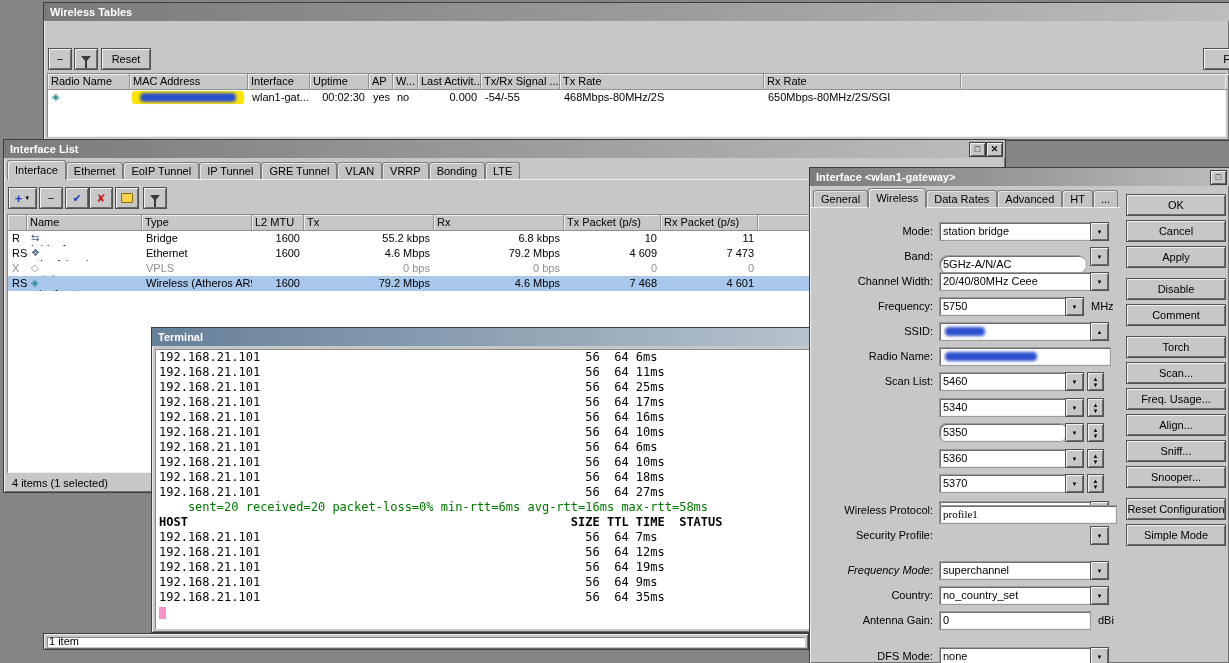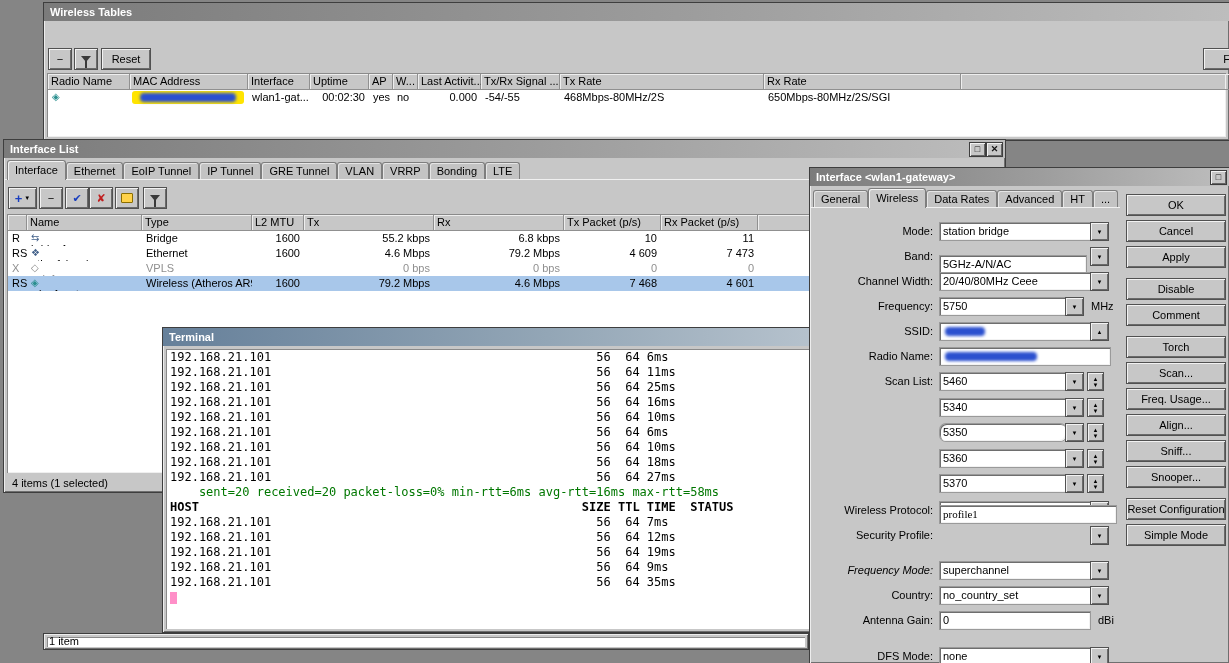--- a/index.html
+++ b/index.html
@@ -212,32 +212,33 @@
           <div class="td r" style="left: 296px; width: 130px;">79.2 Mbps</div>
           <div class="td r" style="left: 426px; width: 130px;">4.6 Mbps</div>
           <div class="td r" style="left: 556px; width: 97px;">7 468</div>
           <div class="td r" style="left: 653px; width: 97px;">4 601</div>
         </div>
       </div>
   </div>
   <div class="statusbar">4 items (1 selected)</div>
 </div>
 
-<div class="win" id="win-term" style="left:163px;top:328px;width:700px;height:304px;z-index:4">
+<div class="win" id="win-term" style="left:152px;top:328px;width:700px;height:304px;z-index:4">
   <div class="titlebar blue">
     <span>Terminal</span>
     <span class="spacer"></span>
     <div class="tbtn">□</div>
     <div class="tbtn">✕</div>
   </div>
   <div class="term-content">
     <div id="term-lines" style="position:absolute;left:0;top:1px;right:17px;bottom:1px;overflow:hidden">
         <div class="tline">192.168.21.101                                             56  64 6ms</div>
         <div class="tline">192.168.21.101                                             56  64 11ms</div>
         <div class="tline">192.168.21.101                                             56  64 25ms</div>
+        <div class="tline">192.168.21.101                                             56  64 17ms</div>
         <div class="tline">192.168.21.101                                             56  64 16ms</div>
         <div class="tline">192.168.21.101                                             56  64 10ms</div>
         <div class="tline">192.168.21.101                                             56  64 6ms</div>
         <div class="tline">192.168.21.101                                             56  64 10ms</div>
         <div class="tline">192.168.21.101                                             56  64 18ms</div>
         <div class="tline">192.168.21.101                                             56  64 27ms</div>
         <div class="tline" style="color: rgb(0, 119, 0);">    sent=20 received=20 packet-loss=0% min-rtt=6ms avg-rtt=16ms max-rtt=58ms</div>
         <div class="tline b">HOST                                                     SIZE TTL TIME  STATUS</div>
         <div class="tline">192.168.21.101                                             56  64 7ms</div>
         <div class="tline">192.168.21.101                                             56  64 12ms</div>
@@ -266,21 +267,21 @@
       <div class="tab">Data Rates</div>
       <div class="tab">Advanced</div>
       <div class="tab">HT</div>
       <div class="tab">...</div>
     </div>
   <div id="dlg-fields" style="position:absolute;left:3px;top:0;width:310px;bottom:0">
       <div class="dlg-label" style="top: 57px;">Mode:</div>
       <div class="inp" style="left: 127px; top: 55px; width: 151px;">station bridge</div>
       <div class="mini" style="left: 278px; top: 55px;">▼</div>
       <div class="dlg-label" style="top: 82px;">Band:</div>
-      <div class="inp" style="left: 127px; top: 88px; width: 146px;">5GHz-A/N/AC</div>
+      <div class="inp" style="left: 127px; top: 88px; width: 146px; border-radius: 8px;">5GHz-A/N/AC</div>
       <div class="mini" style="left: 278px; top: 80px;">▼</div>
       <div class="dlg-label" style="top: 107px;">Channel Width:</div>
       <div class="inp" style="left: 127px; top: 105px; width: 151px;">20/40/80MHz Ceee</div>
       <div class="mini" style="left: 278px; top: 105px;">▼</div>
       <div class="dlg-label" style="top: 132px;">Frequency:</div>
       <div class="inp" style="left: 127px; top: 130px; width: 126px;">5750</div>
       <div class="mini" style="left: 253px; top: 130px;">▼</div>
       <div class="dlg-suffix" style="left: 278px; top: 132px;">MHz</div>
       <div class="dlg-label" style="top: 157px;">SSID:</div>
       <div class="inp" style="left: 127px; top: 155px; width: 151px;">

